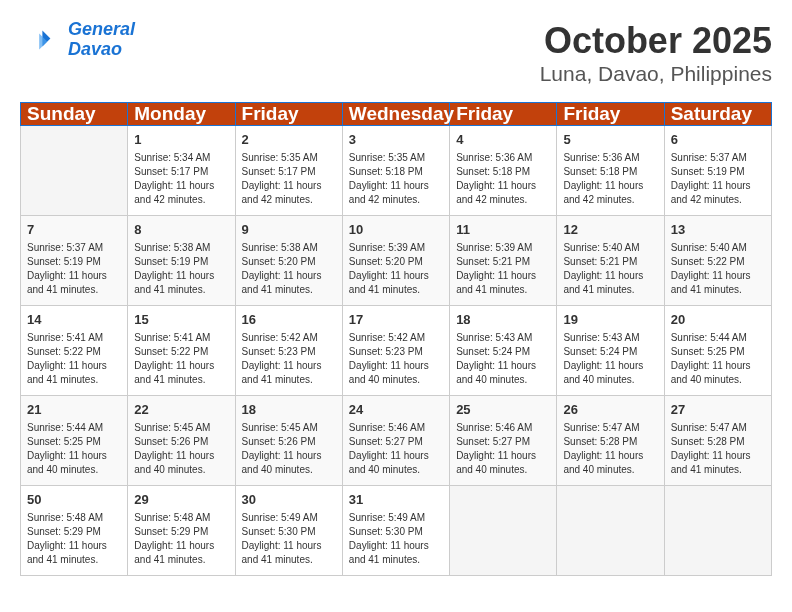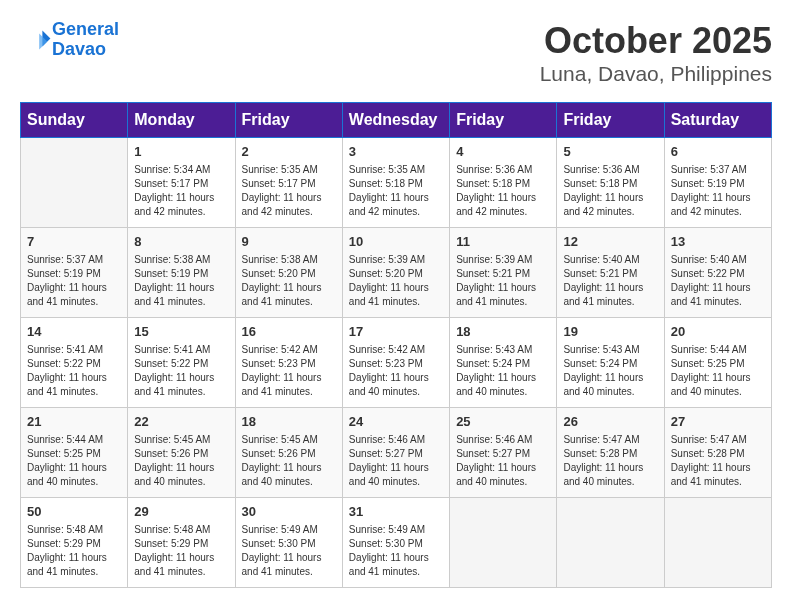--- a/index.html
+++ b/index.html
@@ -12,21 +12,22 @@
     }
     .header-area {
       display: flex;
       justify-content: space-between;
       align-items: flex-start;
       margin-bottom: 16px;
     }
     .logo {
       display: flex;
       align-items: center;
-      gap: 0;
+      gap: 16px;
+      font-style: italic;
     }
     .logo-text {
       font-size: 18px;
       font-weight: bold;
       color: #333;
       line-height: 1.1;
     }
     .logo-text span {
       color: #1a73d4;
     }
@@ -45,24 +46,24 @@
     .location {
       font-size: 21px;
       color: #555;
     }
     table {
       width: 100%;
       border-collapse: collapse;
       table-layout: fixed;
     }
     thead tr th {
-      background-color: #4c1d95;
+      background-color: #c2410c;
       color: #fff;
-      padding: 8px 6px;
-      font-size: 16px;
+      padding: 0 6px;
+      font-size: 19px;
       font-weight: bold;
       text-align: left;
       border: 1px solid #1a73d4;
     }
     tbody tr td {
       vertical-align: top;
       border: 1px solid #ccc;
       padding: 6px;
       font-size: 10.5px;
       color: #333;

